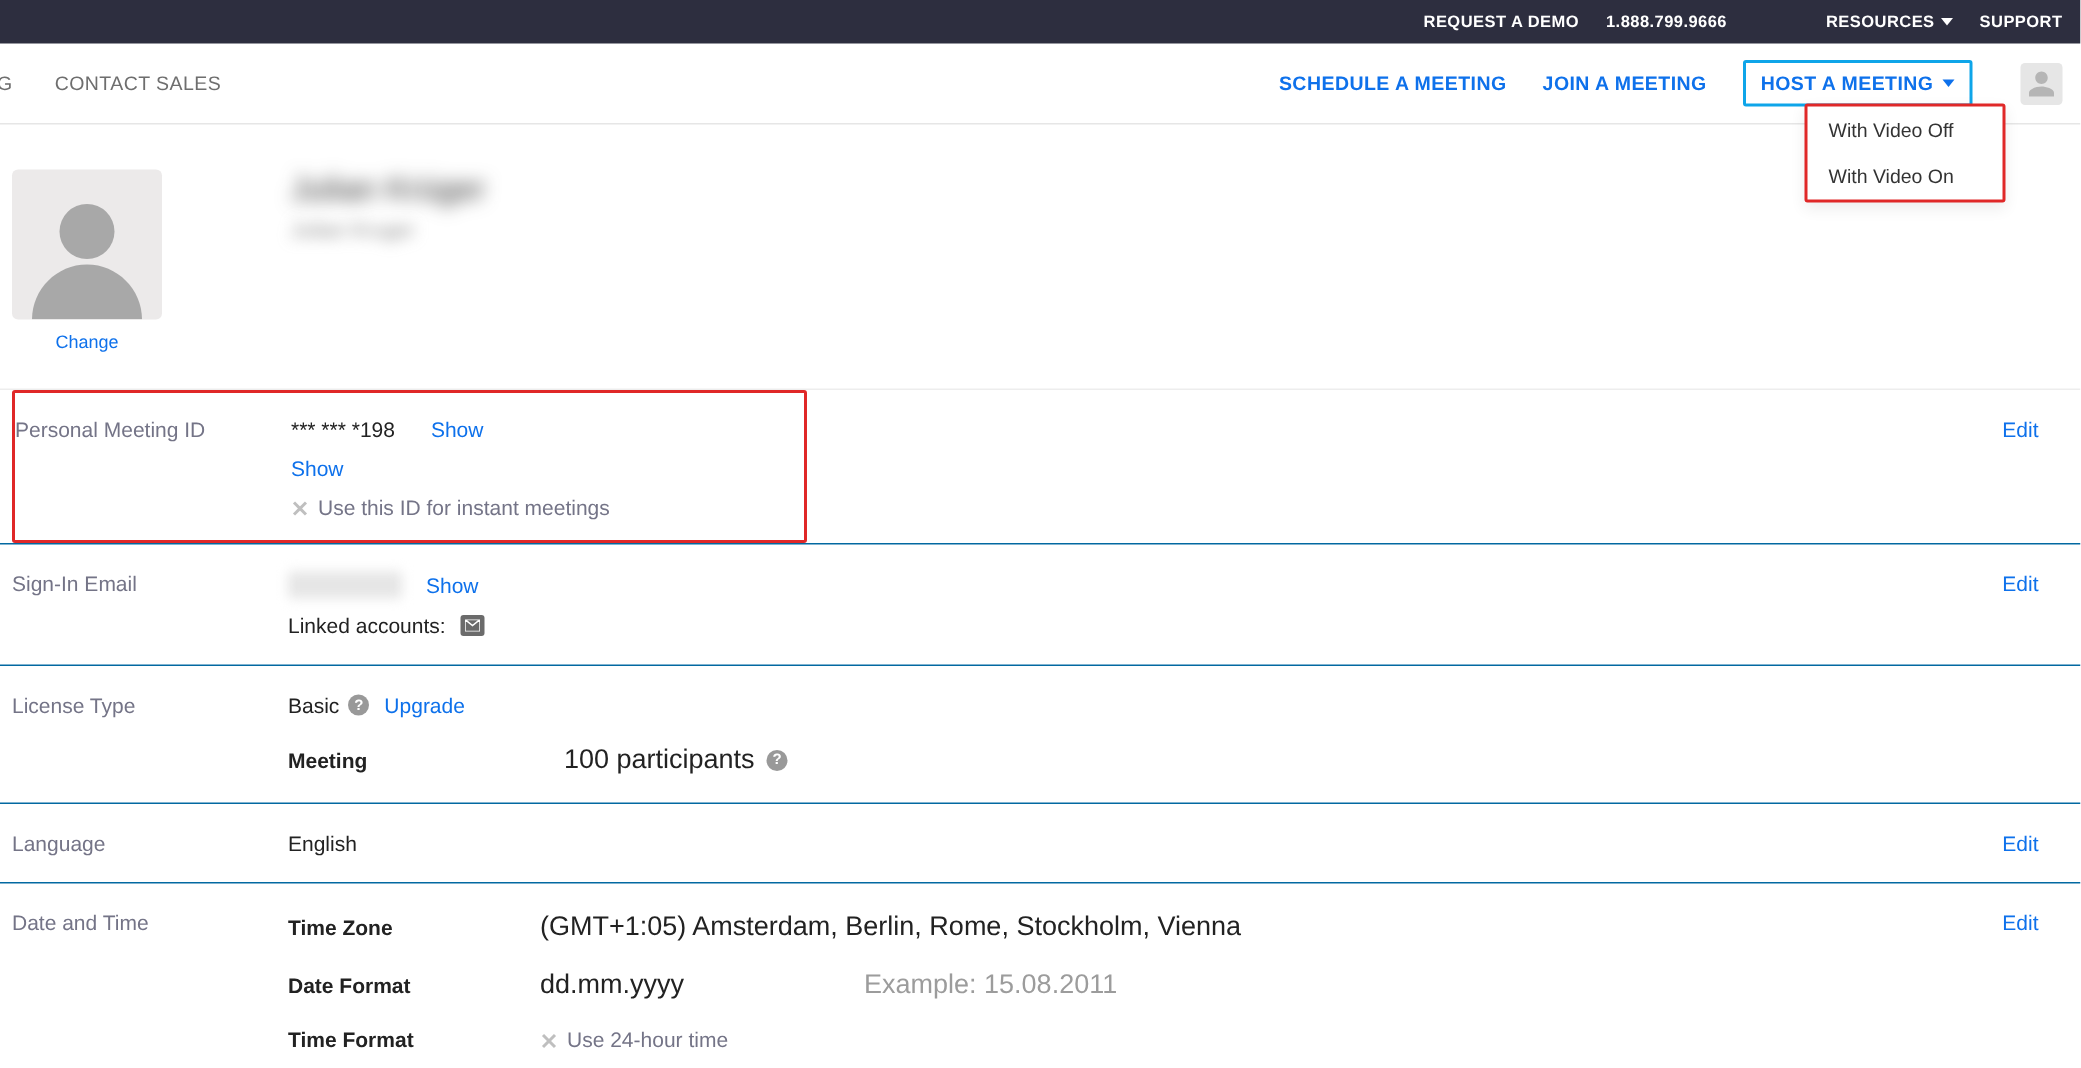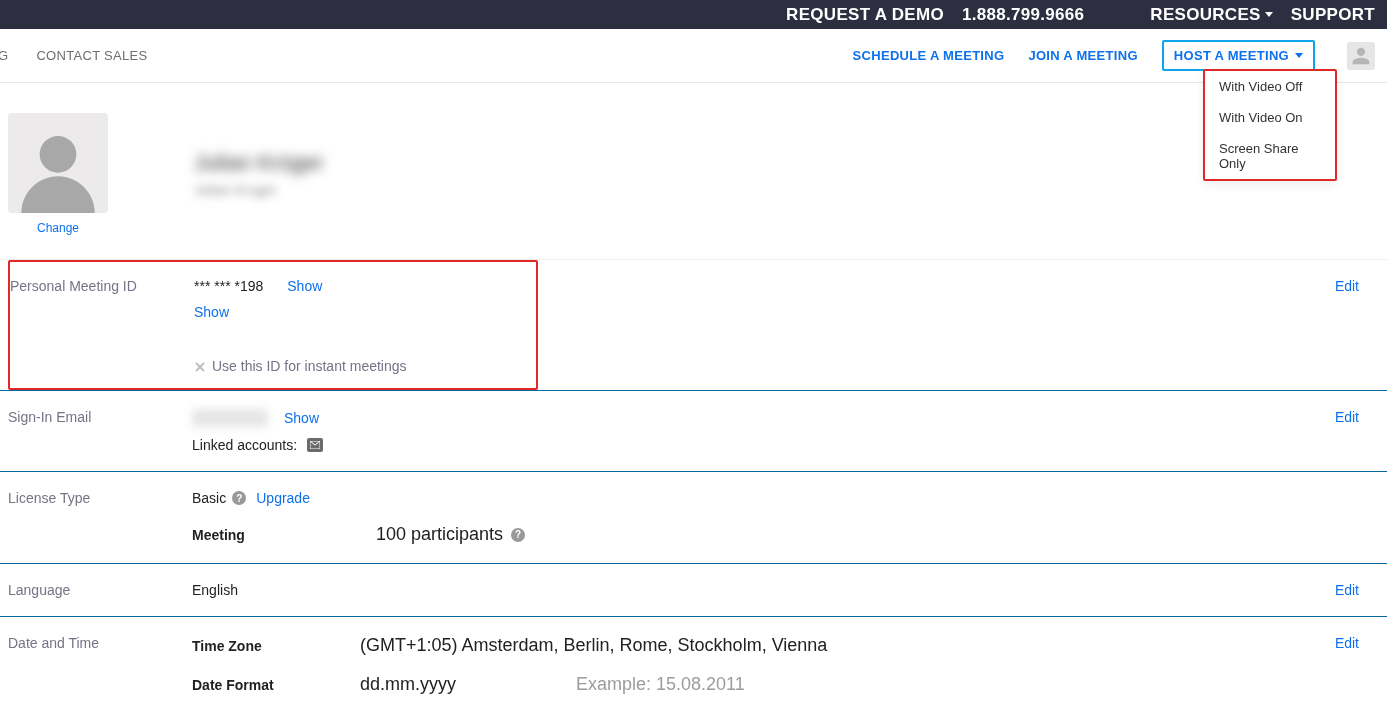--- a/index.html
+++ b/index.html
@@ -1,20 +1,20 @@
 <!DOCTYPE html>
 <html><head>
 <meta charset="utf-8">
 <style>
   * { box-sizing: border-box; margin: 0; padding: 0; }
   body { font-family: -apple-system, BlinkMacSystemFont, "Segoe UI", Helvetica, Arial, sans-serif; color: #222; font-size: 14px; width:1387px; background:#fff;}
 
   
   .topbar { background:#2d2e3f; height:29px; display:flex; align-items:center; justify-content:flex-end; padding:0 12px; gap:18px;}
-  .topbar span { color:#fff; font-size:17px; font-weight:600; letter-spacing:.3px; cursor:pointer;}
+  .topbar span { color:#fff; font-size:11px; font-weight:600; letter-spacing:.3px; cursor:pointer;}
   .topbar .res { display:flex; align-items:center; gap:4px;margin-left:48px;}
   .caret-down { width:0;height:0;border-left:4px solid transparent;border-right:4px solid transparent;border-top:5px solid #fff; display:inline-block;}
 
   
   .subnav { height:54px; border-bottom:1px solid #e6e6e6; display:flex; align-items:center; padding:0 12px 0 0; position:relative;}
   .subnav-left { display:flex; align-items:center; gap:28px; padding-left:0;}
   .subnav-left .trunc { color:#6e6e6e; font-size:13px; letter-spacing:.3px; margin-left:-2px;}
   .subnav-left .cs { color:#6e6e6e; font-size:13px; letter-spacing:.3px;}
   .subnav-right { margin-left:auto; display:flex; align-items:center; gap:24px;}
   .nav-link { color:#0e71eb; font-size:13px; font-weight:600; letter-spacing:.3px; cursor:pointer;}
@@ -22,37 +22,37 @@
   .host-btn .caret-down { border-top-color:#0e71eb;}
   .avatar-mini { width:28px; height:28px; background:#e6e6e6; border-radius:3px; display:flex; align-items:center; justify-content:center; margin-left:8px;}
   .avatar-mini svg { width:20px; height:20px; fill:#b5b5b5;}
 
   
   .dropdown { position:absolute; top:40px; right:50px; width:134px; background:#fff; border:2px solid #e02828; border-radius:2px; box-shadow:0 4px 10px rgba(0,0,0,.07); z-index:10;}
   .dropdown div { padding:8px 14px; font-size:13px; color:#333; cursor:pointer;}
 
   
   .content { padding:0 0 30px 0;}
-  .profile-header { display:flex; padding:30px 0 24px 8px; gap:86px; align-items:center;}
+  .profile-header { display:flex; padding:30px 0 24px 8px; gap:86px; align-items:flex-start;}
   .avatar-box { display:flex; flex-direction:column; align-items:center;}
   .avatar { width:100px; height:100px; background:#eceaea; border-radius:4px; display:flex; align-items:flex-end; justify-content:center; overflow:hidden;}
   .avatar svg { width:88px; height:88px; fill:#a8a8a8;}
   .change-link { color:#0e71eb; font-size:12px; margin-top:8px; cursor:pointer;}
   .name-block .name { font-size:22px; color:#333; font-weight:500; filter: blur(6px); user-select:none;}
   .name-block .sub  { font-size:14px; color:#888; margin-top:6px; filter: blur(5px); user-select:none;}
 
   
   .section-row { display:flex; padding:18px 26px 18px 8px; border-top:1px solid #0369a1; position:relative;}
   .section-label { width:184px; flex:0 0 184px; color:#747487; font-size:14px;}
   .section-body { flex:1; display:flex; flex-direction:column; gap:10px;}
   .edit-link { position:absolute; right:28px; top:18px; color:#0e71eb; font-size:14px; cursor:pointer;}
 
   .line { display:flex; align-items:center; gap:24px; flex-wrap:wrap;}
   .show-link { color:#0e71eb; font-size:14px; cursor:pointer;}
-  .muted-x { display:flex; align-items:center; gap:6px;margin-top:28px;}
+  .muted-x { display:flex; align-items:center; gap:6px;}
   .x-icon { width:12px; height:12px; }
   .x-icon svg { width:12px; height:12px; stroke:#bfbfbf; stroke-width:2; }
   .muted-x span { color:#747487; font-size:14px;}
 
   .pmi-box { border:2px solid #e02828; border-radius:2px; padding:16px 16px 14px 0; margin:0 0 0 0; width:530px; position:relative; left:0; }
   .pmi-wrap { display:flex; padding:0 26px 0 8px; border-top:1px solid #ededed; position:relative;}
 
   .blur-email { width:76px; height:18px; background:#e6e6e6; filter: blur(4px); border-radius:2px;}
   .linked-box { width:16px; height:14px; background:#6b6b6b; border-radius:2px; display:inline-flex; align-items:center; justify-content:center;}
   .linked-box svg { width:10px; height:8px; fill:#fff;}
@@ -93,21 +93,20 @@
     <span class="avatar-mini">
       <svg viewBox="0 0 24 24">
           <path d="M12 12c2.7 0 5-2.3 5-5s-2.3-5-5-5-5 2.3-5 5 2.3 5 5 5zm0 2c-3.3 0-10 1.7-10 5v3h20v-3c0-3.3-6.7-5-10-5z"></path>
         </svg>
     </span>
   </div>
 
   <div class="dropdown">
     <div>With Video Off</div>
     <div>With Video On</div>
-    <div>Screen Share Only</div>
   </div>
 </div>
 
 <div class="content">
 
   <div class="profile-header">
     <div class="avatar-box">
       <div class="avatar">
         <svg viewBox="0 0 24 24">
             <circle cx="12" cy="8" r="5"></circle>

